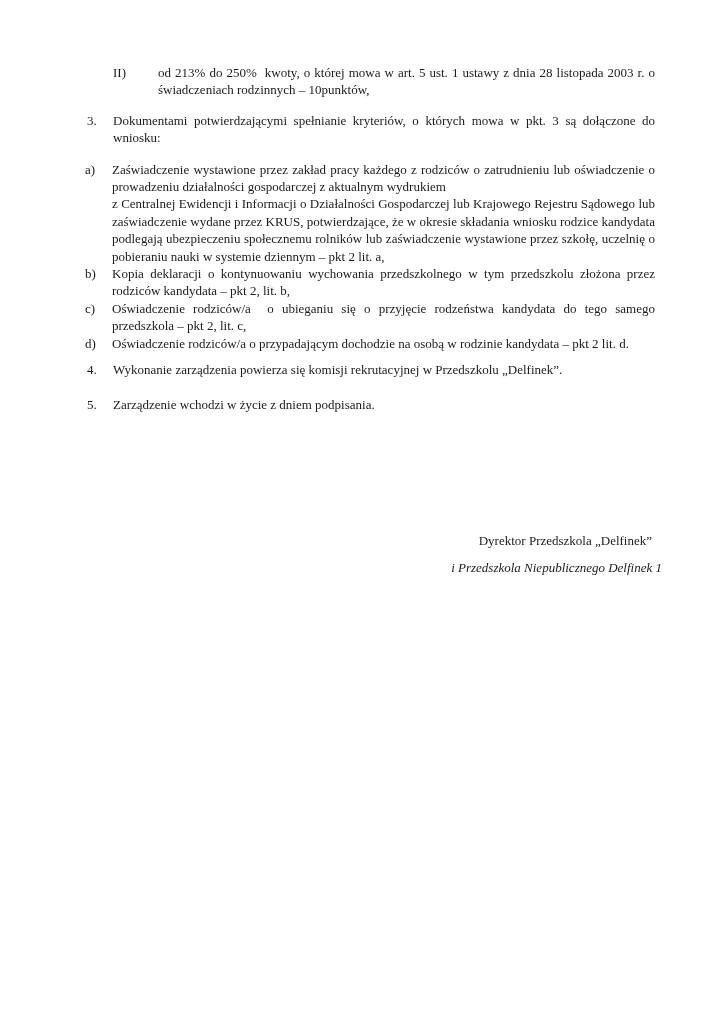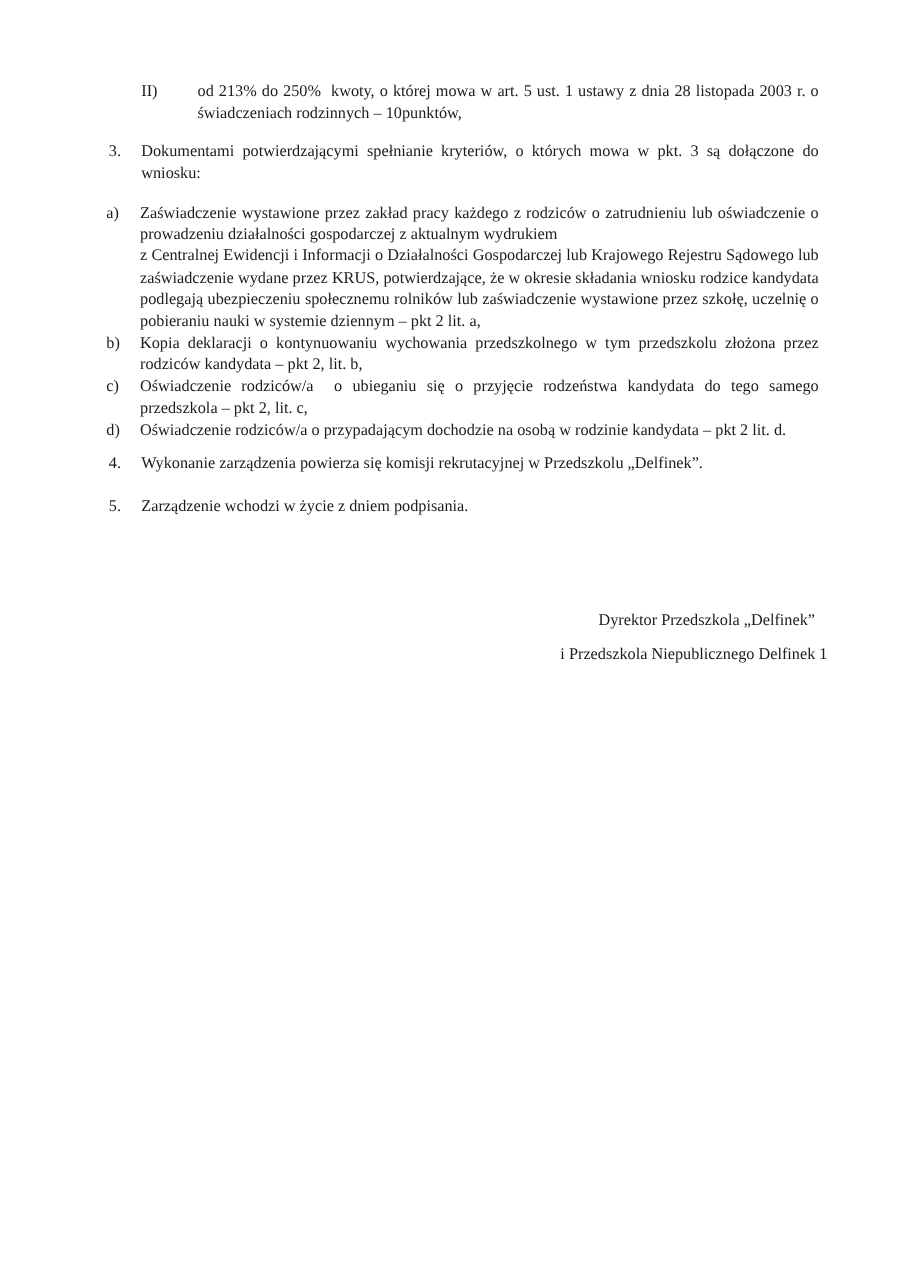--- a/index.html
+++ b/index.html
@@ -59,22 +59,22 @@
   .section-4 { margin-top: 9px; }
   .section-5 { margin-top: 17px; }
 
   .signature-block {
     position: absolute;
     top: 487px;
     right: 62px;
     text-align: right;
     white-space: nowrap;
   }
-  .signature-role-1 { padding-right: 10px; }
-  .signature-role-2 { margin-top: 10px; }
+  .signature-role-1 { padding-right: 10px; margin-top: 45px; }
+  .signature-role-2 { margin-top: 10px; font-style: italic; }
   .signature-name   { margin-top: 35px; padding-right: 29px; }
 </style>
 </head>
 <body>
 
 <main class="page">
 
   <section>
     <div class="list-item roman-item">
       <span class="marker">II)</span>

